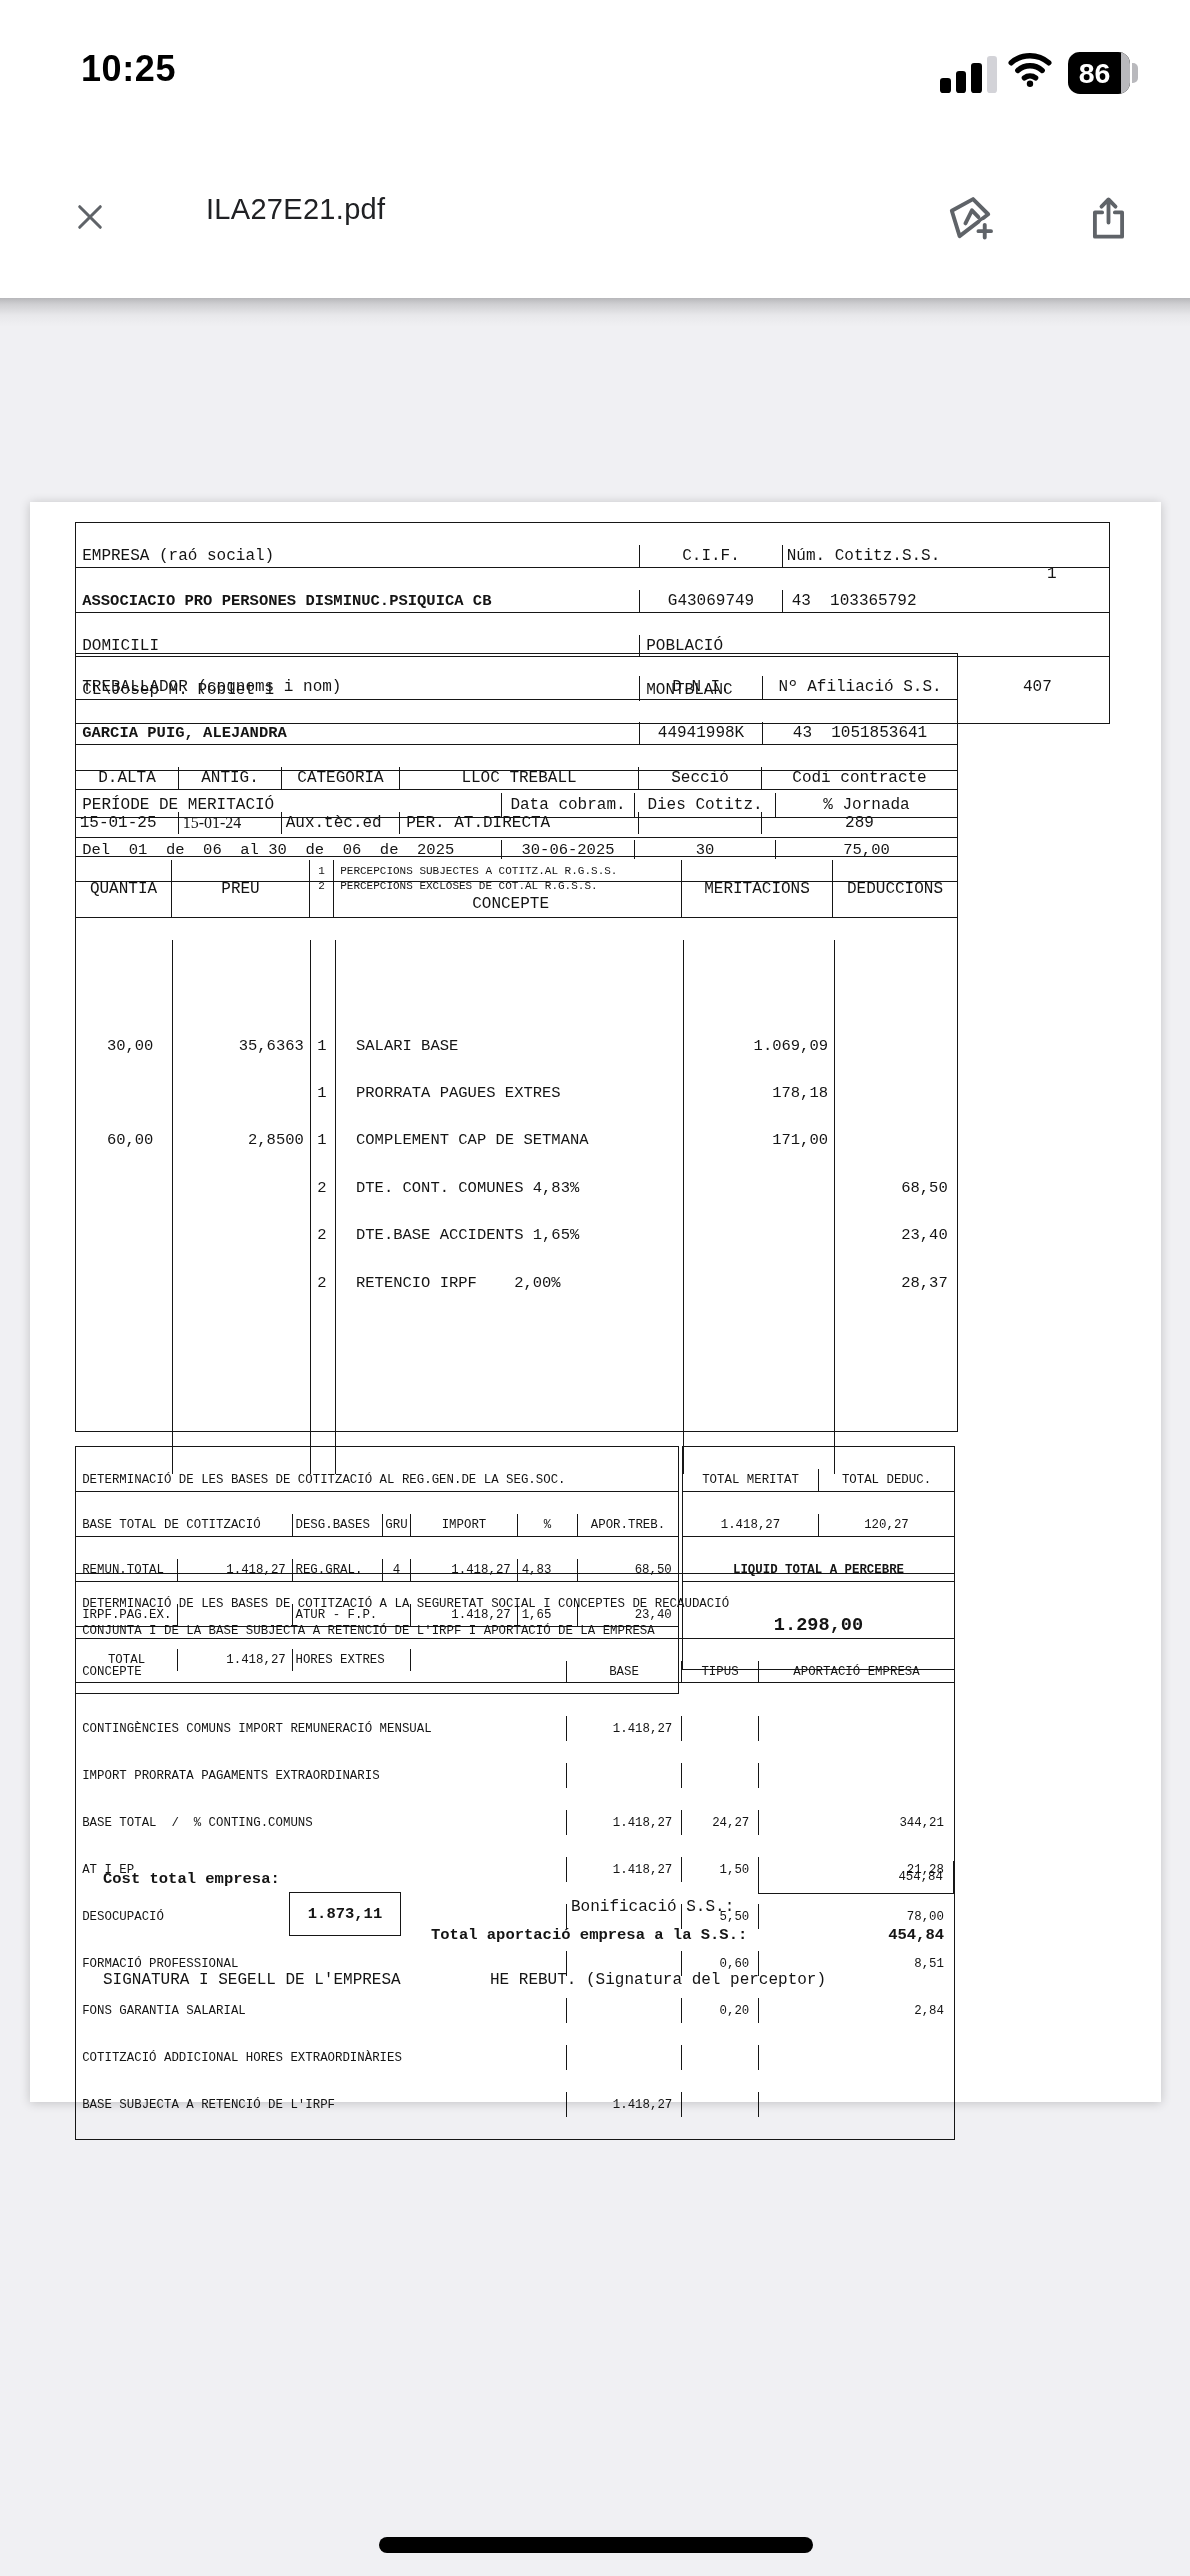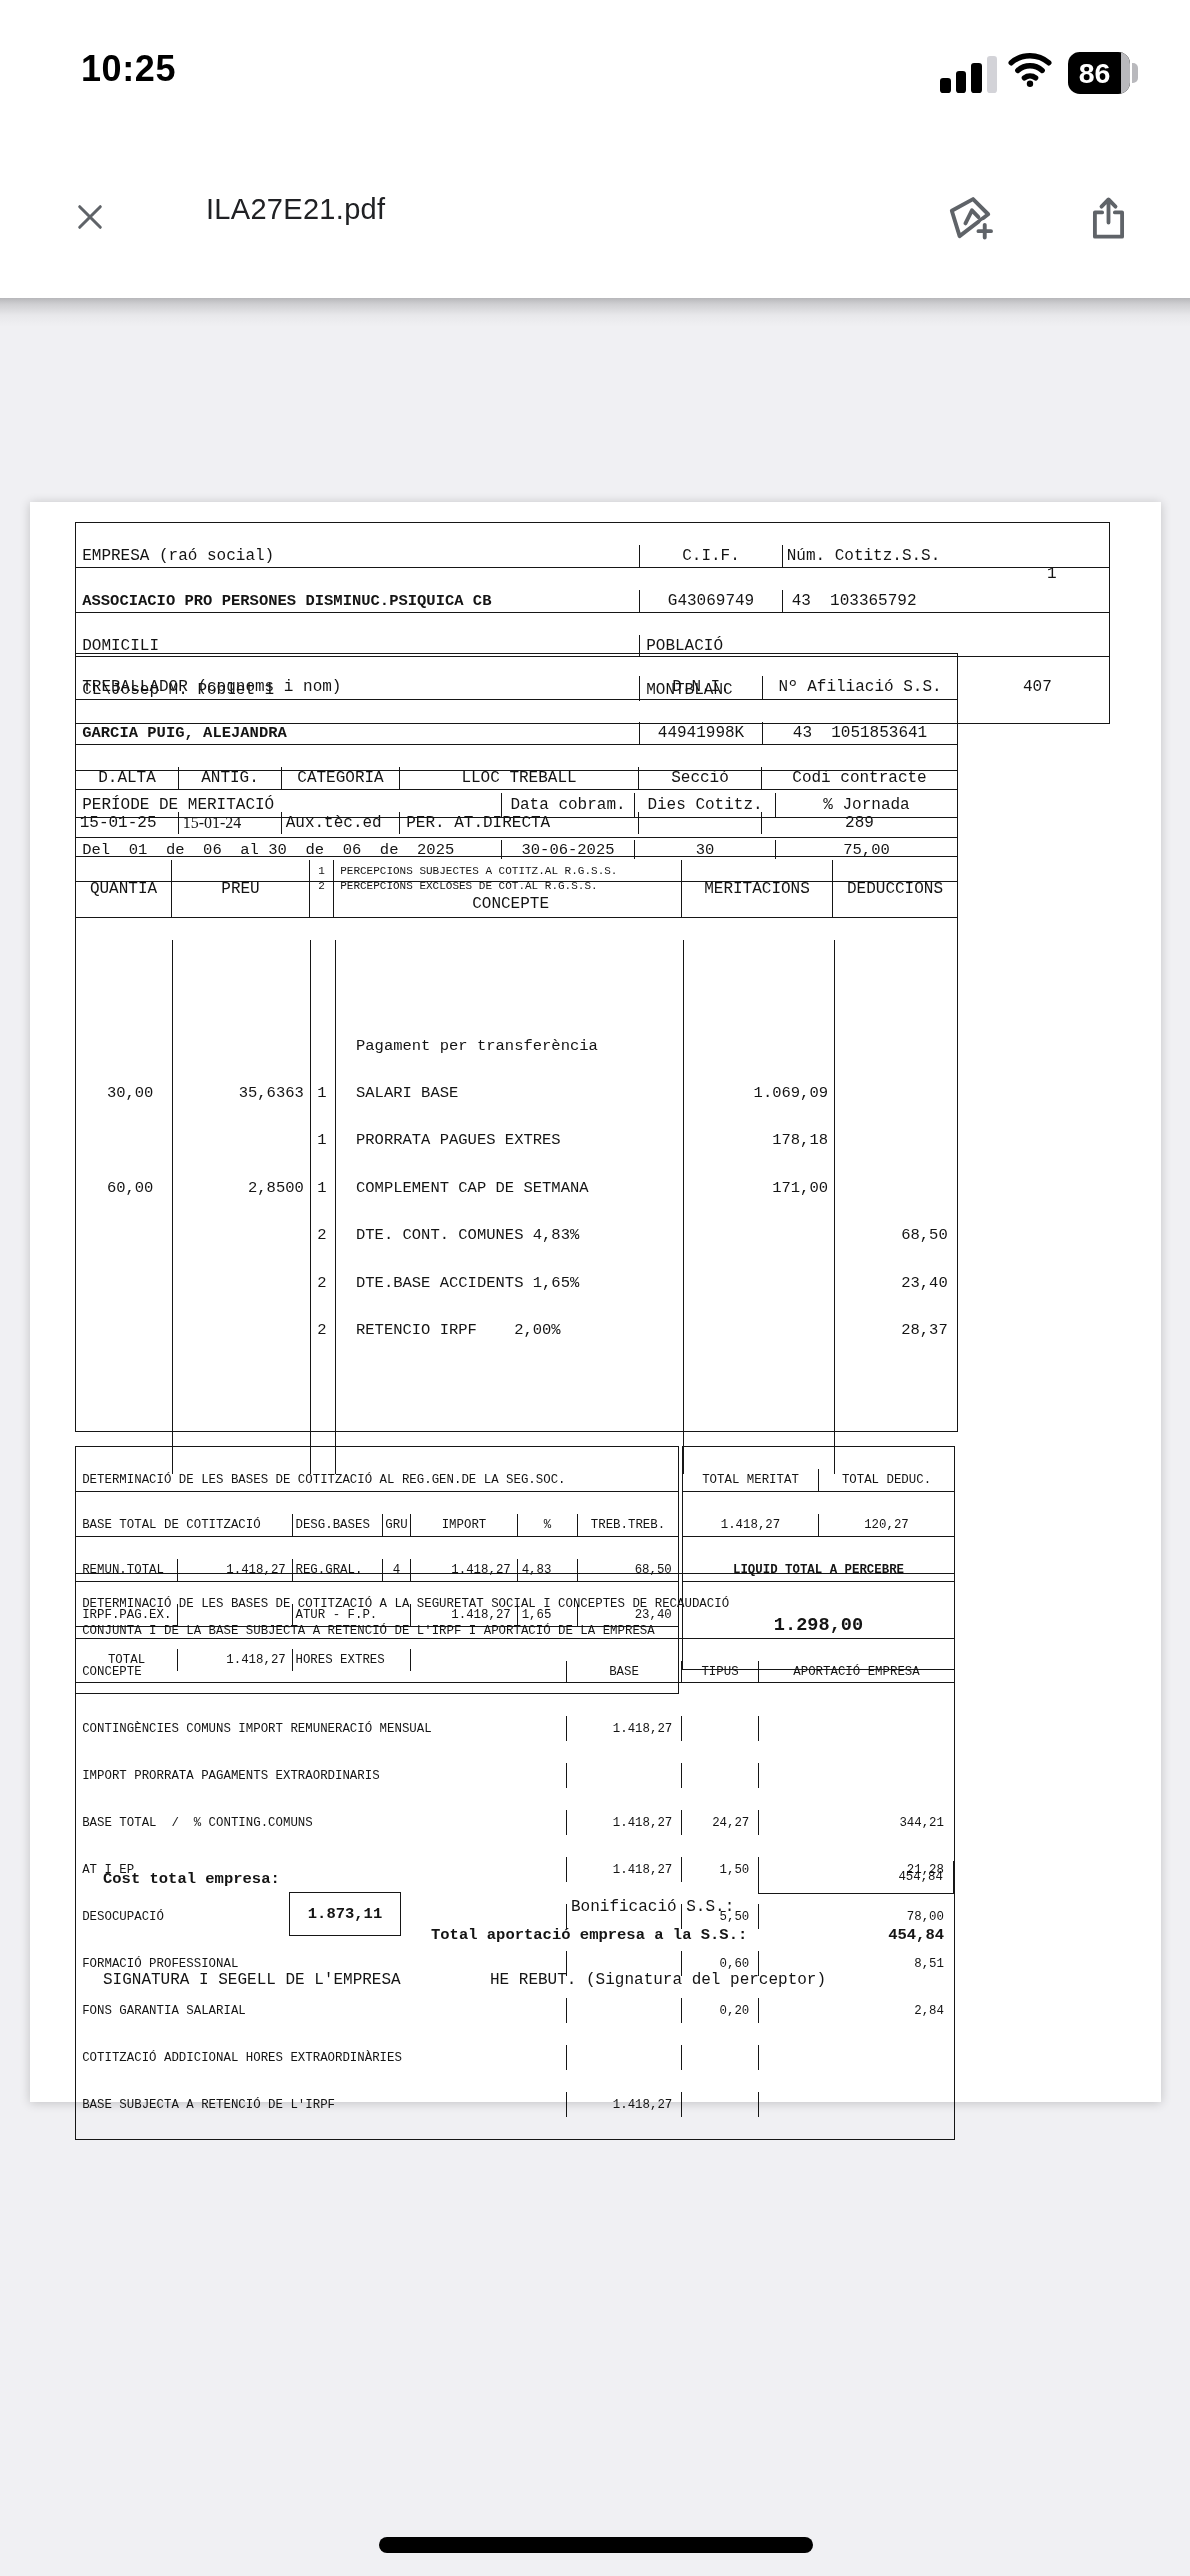--- a/index.html
+++ b/index.html
@@ -191,28 +191,20 @@
       <div class="c ctr fs26">DEDUCCIONS</div>
     </div>
     <div style="position:relative;height:534px;padding-top:5px;">
       <div class="vl" style="left:96px;"></div>
       <div class="vl" style="left:234px;"></div>
       <div class="vl" style="left:259px;"></div>
       <div class="vl" style="left:607px;"></div>
       <div class="vl" style="left:758px;"></div>
 
       <div class="row" style="grid-template-columns:96px 138px 24px 348px 151px 1fr;height:25.4px;border-bottom:none;">
-        <div class="c rt fs25" style="padding-right:18.6px;"></div>
-        <div class="c rt fs25" style="padding-right:6.2px;"></div>
-        <div class="c ctr fs25"></div>
-        <div class="c fs25" style="padding-left:22px;">Pagament per transferència</div>
-        <div class="c rt fs25" style="padding-right:5px;"></div>
-        <div class="c rt fs25" style="padding-right:9.3px;"></div>
-      </div>
-      <div class="row" style="grid-template-columns:96px 138px 24px 348px 151px 1fr;height:25.4px;border-bottom:none;">
         <div class="c rt fs25" style="padding-right:18.6px;">30,00</div>
         <div class="c rt fs25" style="padding-right:6.2px;">35,6363</div>
         <div class="c ctr fs25">1</div>
         <div class="c fs25" style="padding-left:22px;">SALARI BASE</div>
         <div class="c rt fs25" style="padding-right:5px;">1.069,09</div>
         <div class="c rt fs25" style="padding-right:9.3px;"></div>
       </div>
       <div class="row" style="grid-template-columns:96px 138px 24px 348px 151px 1fr;height:25.4px;border-bottom:none;">
         <div class="c rt fs25" style="padding-right:18.6px;"></div>
         <div class="c rt fs25" style="padding-right:6.2px;"></div>
@@ -260,21 +252,21 @@
   <div class="t" style="left:45px;top:944px;width:604px;">
     <div class="row" style="grid-template-columns:1fr;height:23px;">
       <div class="c fs20">DETERMINACIÓ DE LES BASES DE COTITZACIÓ AL REG.GEN.DE LA SEG.SOC.</div>
     </div>
     <div class="row" style="grid-template-columns:217px 90px 28px 107px 60px 1fr;height:23px;">
       <div class="c br fs20">BASE TOTAL DE COTITZACIÓ</div>
       <div class="c br fs20" style="padding:0 2.5px;">DESG.BASES</div>
       <div class="c br ctr fs20">GRU</div>
       <div class="c br ctr fs20">IMPORT</div>
       <div class="c br ctr fs20">%</div>
-      <div class="c ctr fs20">TREB.TREB.</div>
+      <div class="c ctr fs20">APOR.TREB.</div>
     </div>
     <div class="row" style="grid-template-columns:102px 115px 90px 28px 107px 60px 1fr;height:23px;">
       <div class="c br fs20">REMUN.TOTAL</div>
       <div class="c br rt fs20">1.418,27</div>
       <div class="c br fs20" style="padding:0 2.5px;">REG.GRAL.</div>
       <div class="c br ctr fs20">4</div>
       <div class="c br rt fs20">1.418,27</div>
       <div class="c br fs20" style="padding-left:3.7px;">4,83</div>
       <div class="c rt fs20">68,50</div>
     </div>

